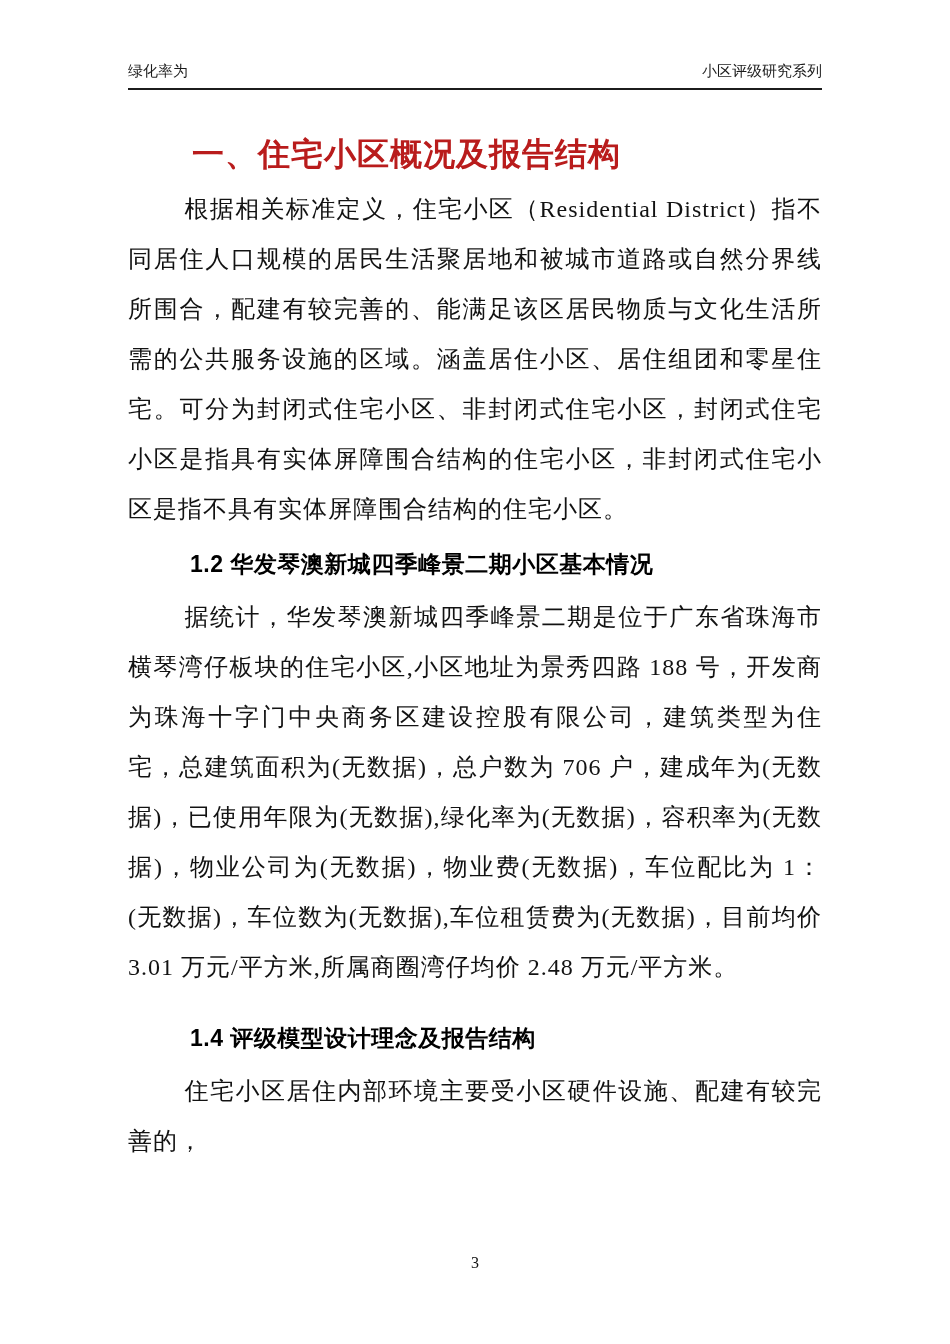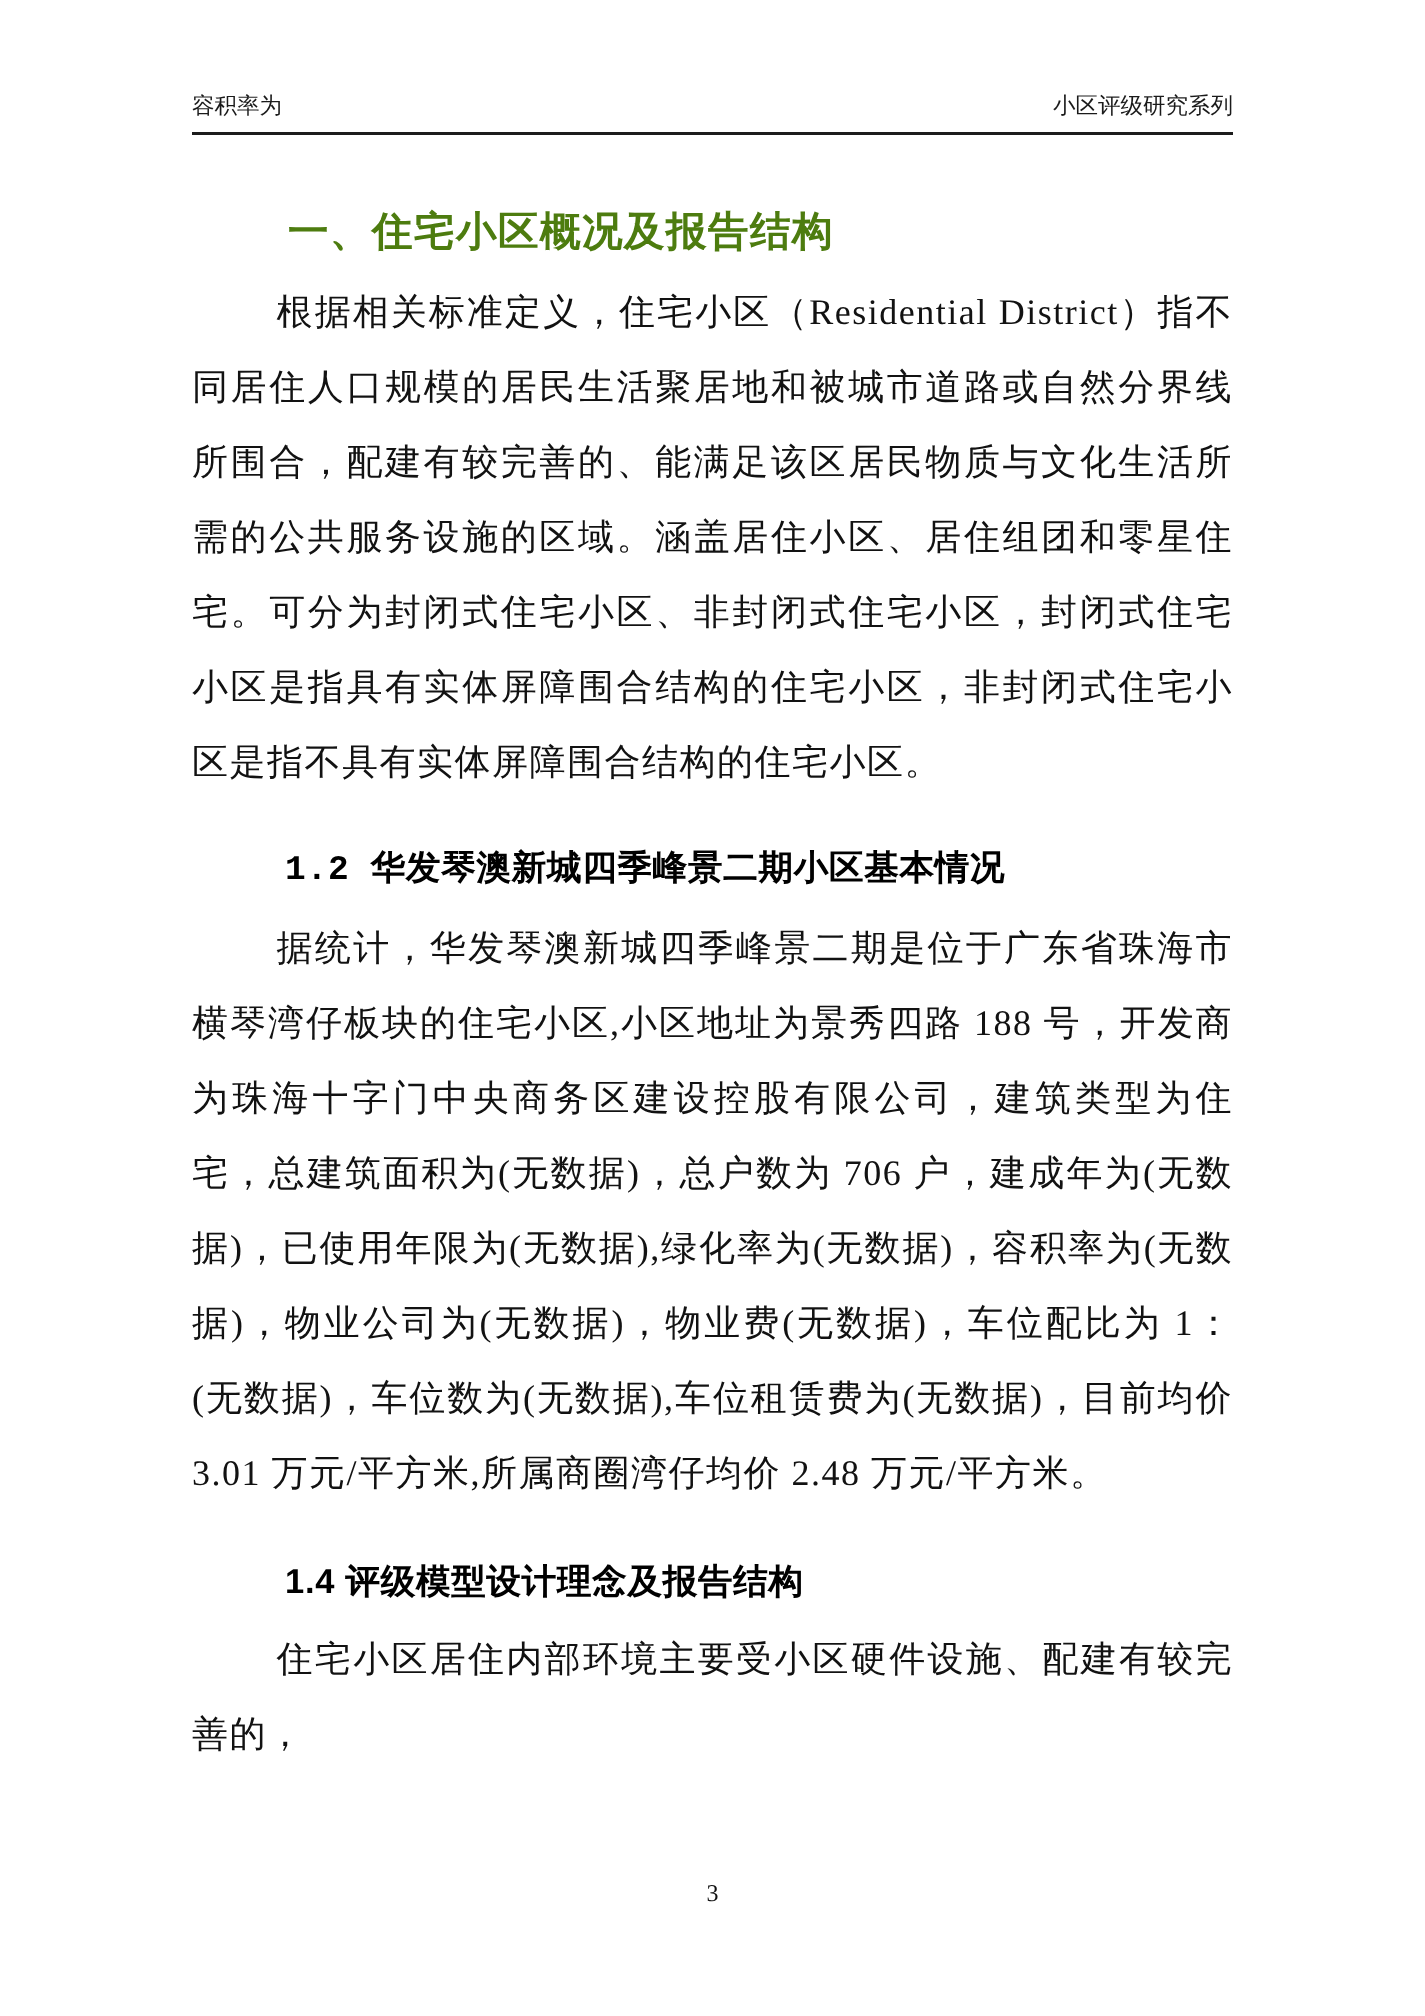--- a/index.html
+++ b/index.html
@@ -37,23 +37,23 @@
     font-size: 15px;
     line-height: 22px;
     color: #1a1a1a;
   }
   
   .chapter-heading {
     margin: 46px 0 0 0;
     padding-left: 64px;
     font-family: "Liberation Sans", "DejaVu Sans", sans-serif;
     font-weight: bold;
-    font-size: 27px;
+    font-size: 32px;
     line-height: 36px;
-    color: #4d7c0f;
+    color: #b91c1c;
     letter-spacing: 1px;
   }
   .section-heading {
     margin: 36px 0 0 0;
     padding-left: 62px;
     font-family: "Liberation Sans", "DejaVu Sans", sans-serif;
     font-weight: bold;
     font-size: 23px;
     line-height: 32px;
     color: #000000;
@@ -81,31 +81,31 @@
     color: #111111;
   }
 </style>
 </head>
 <body>
 
 <div class="page">
 
   <div class="doc-header">
     <div class="doc-header-row">
-      <span>容积率为</span>
+      <span>绿化率为</span>
       <span>小区评级研究系列</span>
     </div>
   </div>
 
   <div class="chapter-heading">一、住宅小区概况及报告结构</div>
 
 
   <p class="body-paragraph">根据相关标准定义，住宅小区（Residential District）指不同居住人口规模的居民生活聚居地和被城市道路或自然分界线所围合，配建有较完善的、能满足该区居民物质与文化生活所需的公共服务设施的区域。涵盖居住小区、居住组团和零星住宅。可分为封闭式住宅小区、非封闭式住宅小区，封闭式住宅小区是指具有实体屏障围合结构的住宅小区，非封闭式住宅小区是指不具有实体屏障围合结构的住宅小区。</p>
 
-  <div class="section-heading" style="margin-top:30px;font-family:Liberation Mono, monospace;">1.2 华发琴澳新城四季峰景二期小区基本情况</div>
+  <div class="section-heading" style="margin-top:14px;">1.2 华发琴澳新城四季峰景二期小区基本情况</div>
 
   <p class="body-paragraph">据统计，华发琴澳新城四季峰景二期是位于广东省珠海市横琴湾仔板块的住宅小区,小区地址为景秀四路 188 号，开发商为珠海十字门中央商务区建设控股有限公司，建筑类型为住宅，总建筑面积为(无数据)，总户数为 706 户，建成年为(无数据)，已使用年限为(无数据),绿化率为(无数据)，容积率为(无数据)，物业公司为(无数据)，物业费(无数据)，车位配比为 1：(无数据)，车位数为(无数据),车位租赁费为(无数据)，目前均价 3.01 万元/平方米,所属商圈湾仔均价 2.48 万元/平方米。</p>
 
   <div class="section-heading" style="margin-top:30px;">1.4 评级模型设计理念及报告结构</div>
 
   <p class="body-paragraph">住宅小区居住内部环境主要受小区硬件设施、配建有较完善的，</p>
 
   <div class="page-footer">3</div>
 
 </div>

